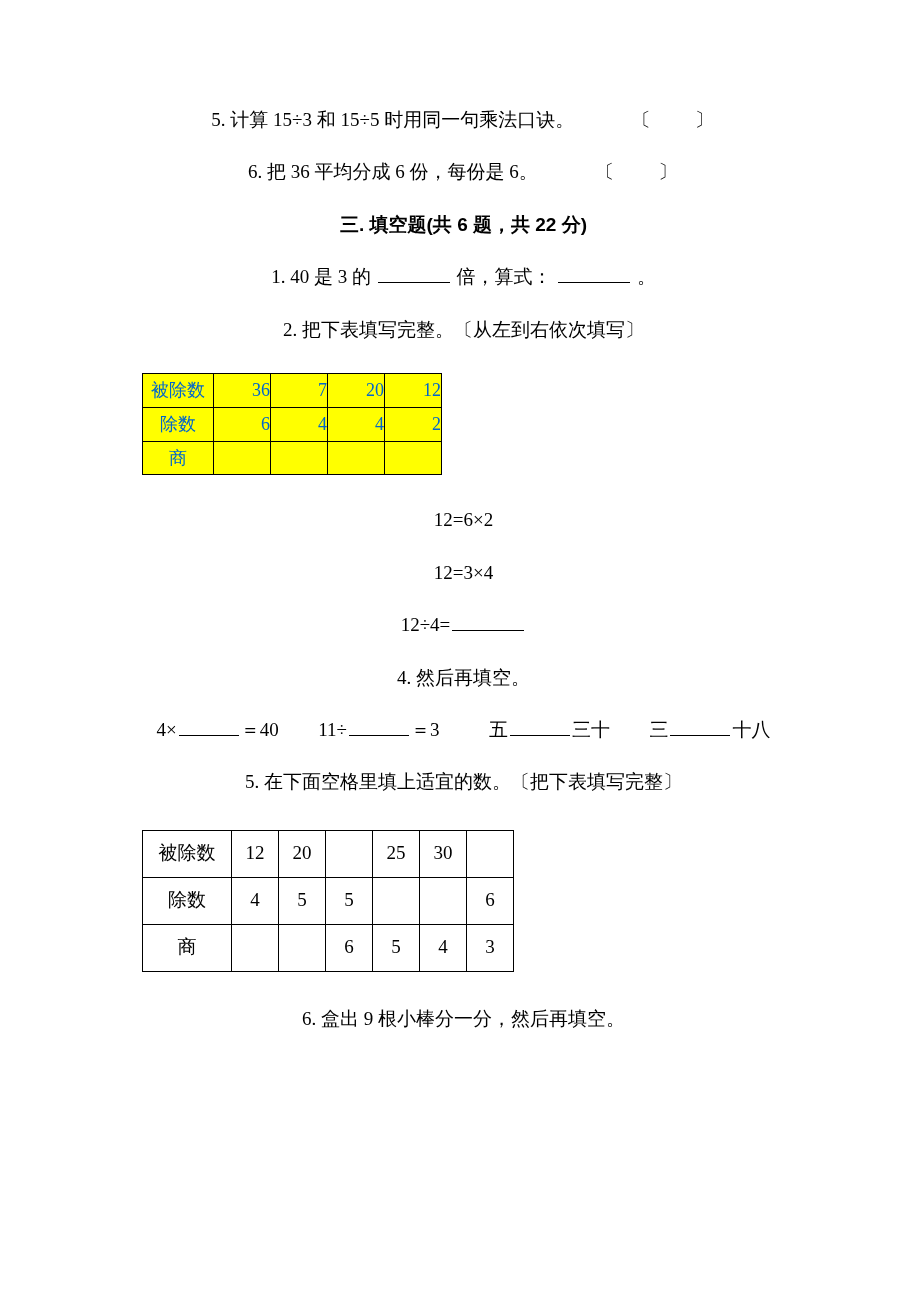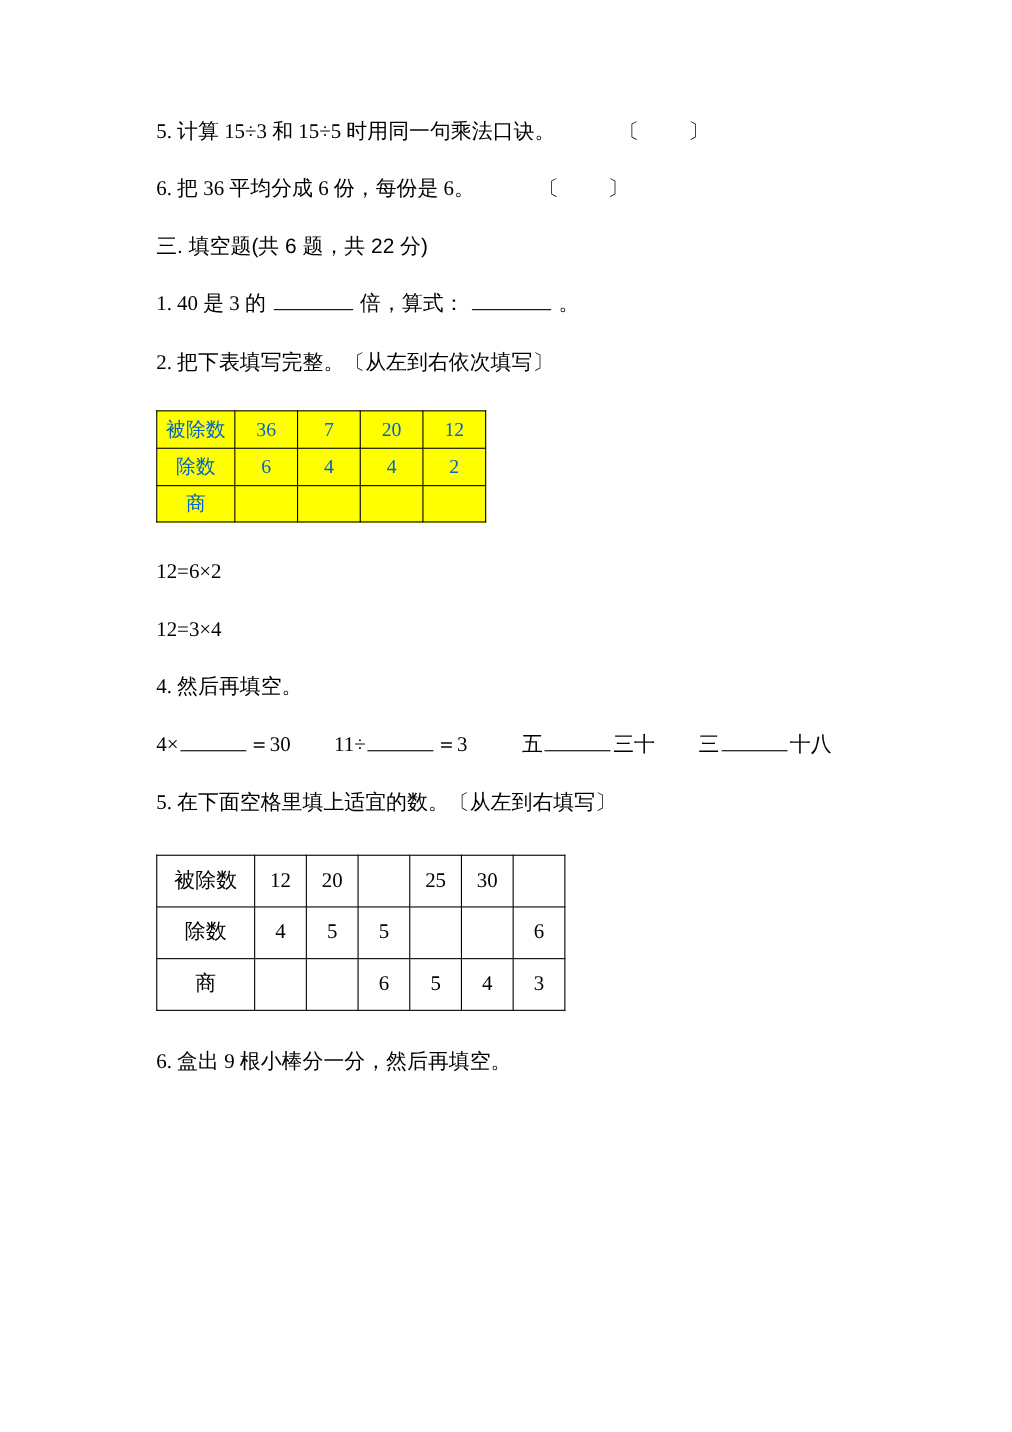--- a/index.html
+++ b/index.html
@@ -10,24 +10,25 @@
       font-family: "SimSun", "宋体", serif;
       color: #000;
       font-size: 19px;
     }
     .page {
       padding: 105px 135px 60px 142px;
       line-height: 1.6;
     }
     .q {
       margin-bottom: 22px;
+      text-align: center;
     }
     .bold {
       font-family: "SimHei", "黑体", sans-serif;
-      font-weight: normal;
+      font-weight: bold;
     }
     .blank {
       display: inline-block;
       border-bottom: 1px solid #000;
       min-width: 72px;
       height: 1em;
       vertical-align: baseline;
       margin: 0 2px;
     }
     .blank-short {
@@ -62,20 +63,21 @@
       font-size: 18px;
       color: #0066cc;
       height: 24px;
       padding: 2px 0;
     }
     .ytable td:first-child {
       width: 70px;
     }
     .ytable td:not(:first-child) {
       width: 56px;
+      text-align: right;
     }
 
     
     .bwtable {
       border-collapse: collapse;
       margin: 32px 0 32px 0;
     }
     .bwtable td {
       border: 1.5px solid #000;
       text-align: center;
@@ -147,38 +149,41 @@
       <td></td>
       <td></td>
       <td></td>
       <td></td>
     </tr>
   </tbody>
     </table>
 
   <div class="q">12=6×2</div>
   <div class="q">12=3×4</div>
+  <div class="q">
+    <span>12÷4=</span><span class="blank"></span>
+  </div>
 
   <div class="q">
     <span>4.</span>
     <span>然后再填空。</span>
   </div>
   <div class="q">
-    <span>4×</span><span class="blank blank-short"></span><span>＝30</span>
+    <span>4×</span><span class="blank blank-short"></span><span>＝40</span>
     <span class="gap-sm"></span>
     <span>11÷</span><span class="blank blank-short"></span><span>＝3</span>
     <span class="gap-md"></span>
     <span>五</span><span class="blank blank-short"></span><span>三十</span>
     <span class="gap-sm"></span>
     <span>三</span><span class="blank blank-short"></span><span>十八</span>
   </div>
 
   <div class="q">
     <span>5.</span>
-    <span>在下面空格里填上适宜的数。〔从左到右填写〕</span>
+    <span>在下面空格里填上适宜的数。〔把下表填写完整〕</span>
   </div>
 
   <table class="bwtable">
     <tbody>
         <tr>
       <td>被除数</td>
       <td>12</td>
       <td>20</td>
       <td></td>
       <td>25</td>

